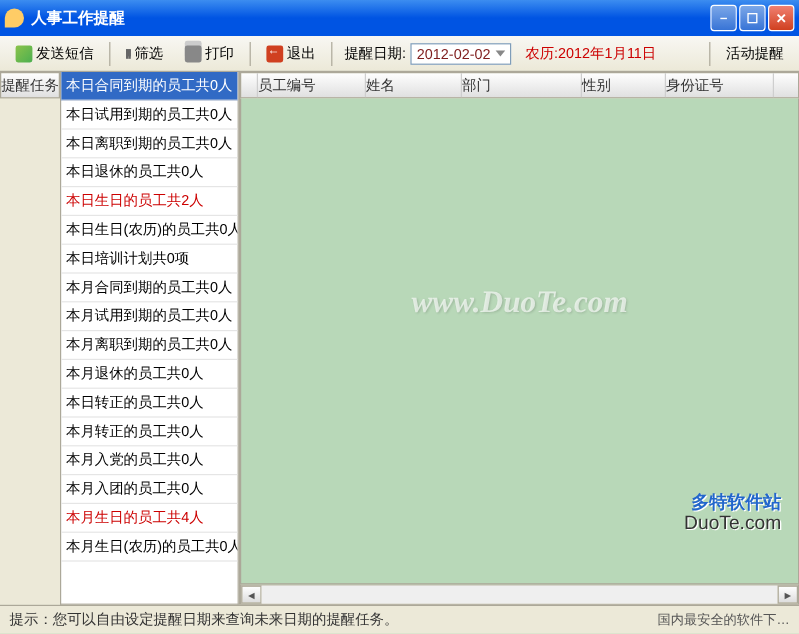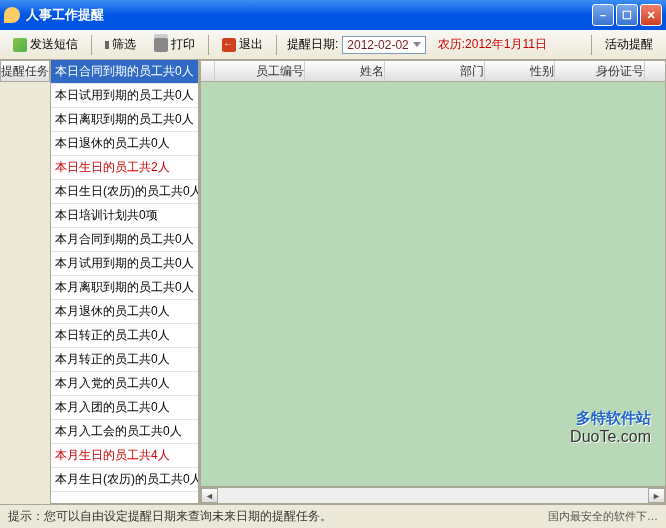--- a/index.html
+++ b/index.html
@@ -25,21 +25,21 @@
 .lunar { color: #cc0000; margin-left: 8px; }
 .content { display: flex; height: 444px; }
 .leftpane { width: 200px; display: flex; flex-direction: row; border-right: 1px solid #aca899; }
 .leftheader { height: 22px; background: linear-gradient(to bottom, #fefefe, #e0e0e0); border: 1px solid #aca899; text-align: center; line-height: 20px; font-weight: normal; color: #333; }
 .tasklist { flex: 1; overflow-y: scroll; background: #fff; border: 1px solid #aca899; border-top: none; }
 .taskrow { padding: 3px 4px; border-bottom: 1px solid #e5e5e5; white-space: nowrap; overflow: hidden; cursor: pointer; }
 .taskrow.selected { background: #316ac5; color: #fff; }
 .taskrow.highlight { color: #cc0000; }
 .rightpane { flex: 1; display: flex; flex-direction: column; position: relative; }
 .gridheader { height: 22px; background: linear-gradient(to bottom, #fefefe, #e0e0e0); border: 1px solid #aca899; display: flex; }
-.gh { border-right: 1px solid #cecece; text-align: right; line-height: 20px; color: #333; }
+.gh { border-right: 1px solid #cecece; text-align: left; line-height: 20px; color: #333; }
 .gridbody { flex: 1; background: #b8d8b8; border: 1px solid #aca899; border-top: none; position: relative; overflow: auto; }
 .watermark { position: absolute; top: 42%; left: 50%; transform: translate(-50%, -50%); font-size: 26px; font-style: italic; font-weight: bold; color: rgba(255,255,255,0.65); text-shadow: 1px 1px 2px rgba(0,0,0,0.15); font-family: Georgia, serif; pointer-events: none; }
 .hscroll { height: 17px; background: #ece9d8; border: 1px solid #aca899; display: flex; align-items: center; }
 .hsbtn { width: 17px; height: 15px; background: linear-gradient(to bottom,#fefefe,#ddd); border: 1px solid #aca899; display:flex;align-items:center;justify-content:center;font-size:9px;color:#555; }
 .hstrack { flex: 1; height: 15px; background: #efefef; }
 .statusbar { height: 24px; background: #ece9d8; border-top: 1px solid #aca899; display: flex; align-items: center; padding: 0 8px; color: #333; }
 .dtlogo { position: absolute; right: 14px; bottom: 40px; text-align: right; pointer-events: none; }
 .dtlogo .l1 { font-size: 15px; font-weight: bold; color: #2266cc; text-shadow: 1px 1px #fff; }
 .dtlogo .l2 { font-size: 16px; color: #333; text-shadow: 1px 1px #fff; }
 ::-webkit-scrollbar { width: 17px; height: 17px; }
@@ -104,35 +104,35 @@
         <div class="taskrow">本日生日(农历)的员工共0人</div>
         <div class="taskrow">本日培训计划共0项</div>
         <div class="taskrow">本月合同到期的员工共0人</div>
         <div class="taskrow">本月试用到期的员工共0人</div>
         <div class="taskrow">本月离职到期的员工共0人</div>
         <div class="taskrow">本月退休的员工共0人</div>
         <div class="taskrow">本日转正的员工共0人</div>
         <div class="taskrow">本月转正的员工共0人</div>
         <div class="taskrow">本月入党的员工共0人</div>
         <div class="taskrow">本月入团的员工共0人</div>
-        <div class="taskrow">本月入工会的员工共0人</div>
         <div class="taskrow highlight">本月生日的员工共4人</div>
         <div class="taskrow">本月生日(农历)的员工共0人</div>
       </div>
   </div>
   <div class="rightpane">
     <div class="gridheader" id="gridheader">
         <div class="gh" style="width: 14px;"></div>
         <div class="gh" style="width: 90px;">员工编号</div>
         <div class="gh" style="width: 80px;">姓名</div>
         <div class="gh" style="width: 100px;">部门</div>
         <div class="gh" style="width: 70px;">性别</div>
         <div class="gh" style="width: 90px;">身份证号</div>
       </div>
     <div class="gridbody">
+      <div class="watermark">www.DuoTe.com</div>
       <div class="dtlogo">
         <div class="l1">多特软件站</div>
         <div class="l2">DuoTe.com</div>
       </div>
     </div>
     <div class="hscroll">
       <div class="hsbtn">◄</div>
       <div class="hstrack"></div>
       <div class="hsbtn">►</div>
     </div>

